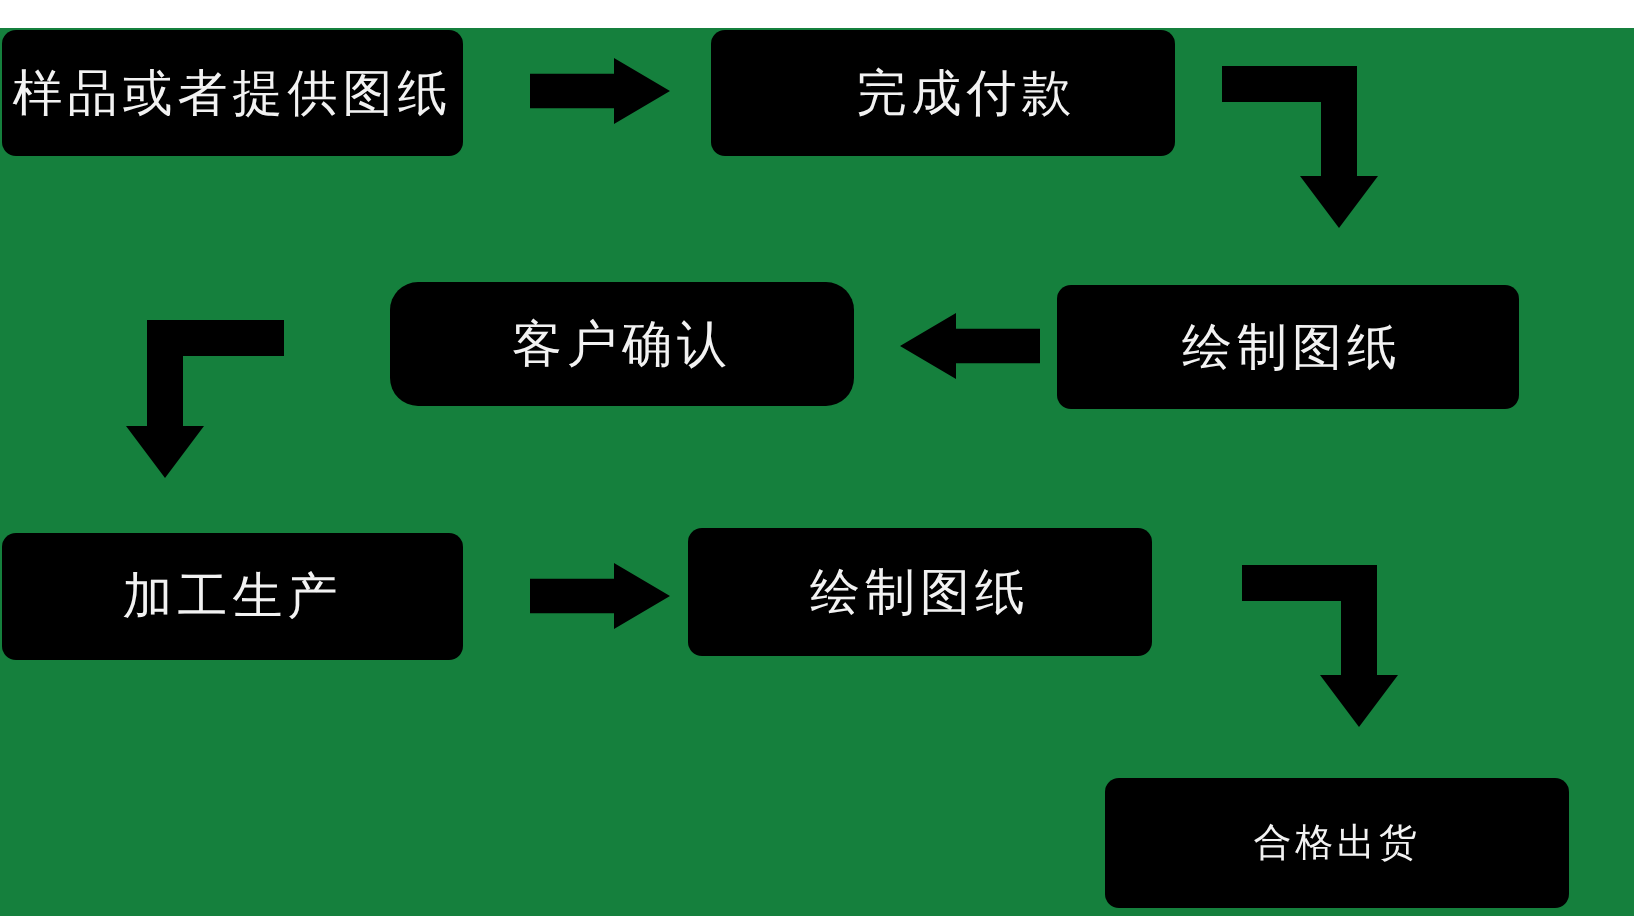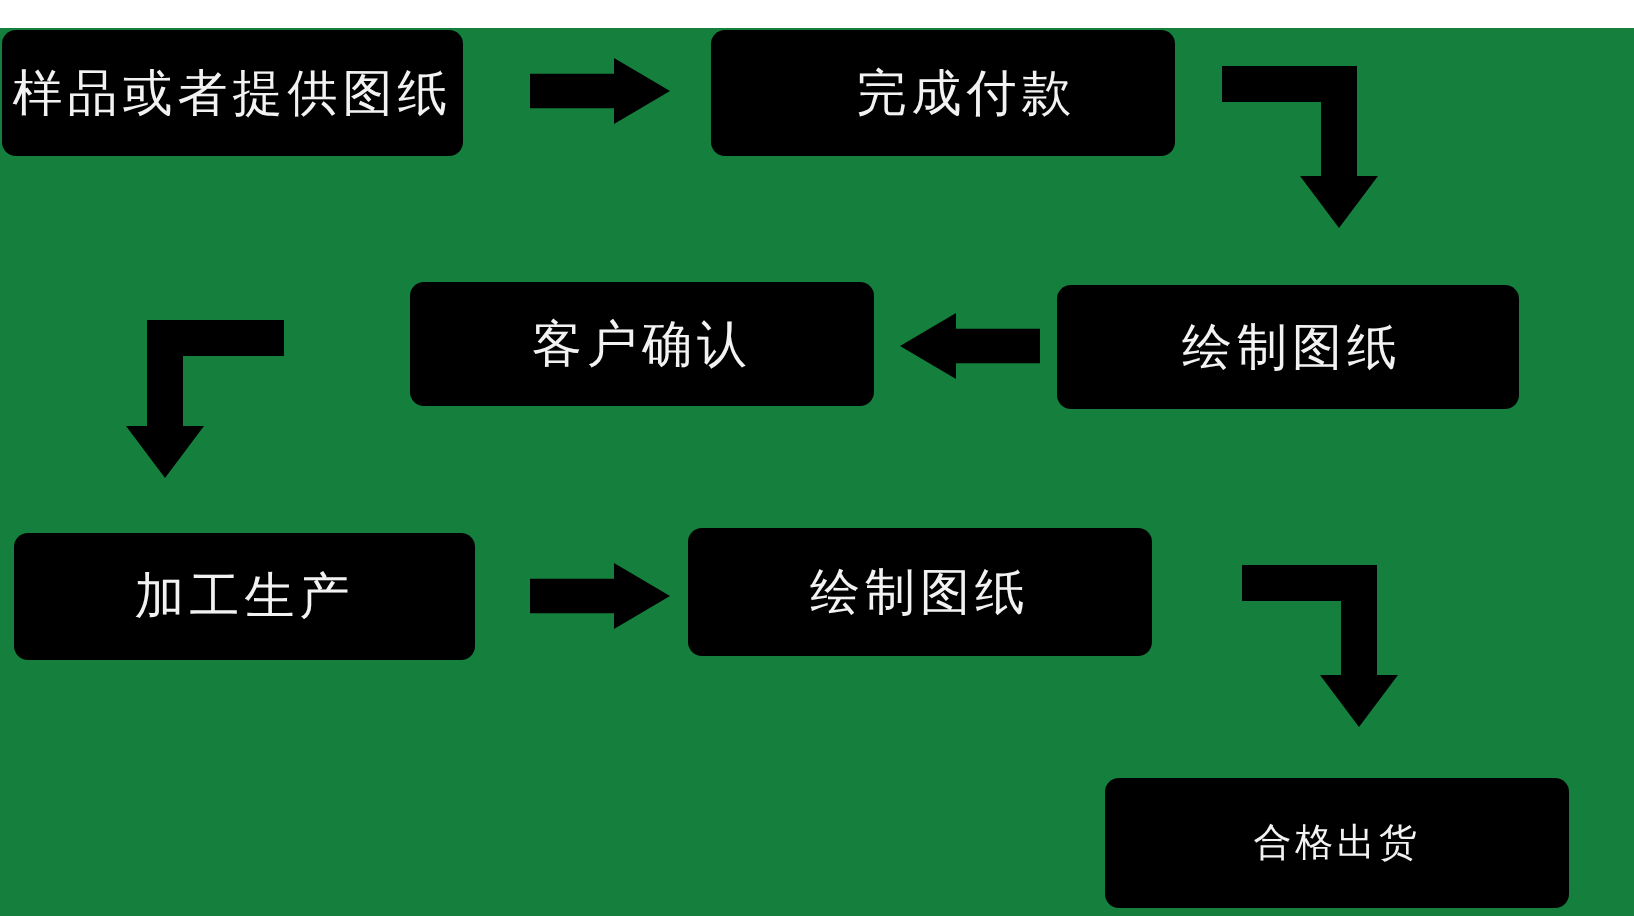--- a/index.html
+++ b/index.html
@@ -53,24 +53,24 @@
 <div id="canvas" style="background: #15803d; margin-top: 28px;">
     <div class="node" style="left: 2px; top: 2px; width: 461px; height: 126px; background: rgb(0, 0, 0); color: rgb(242, 242, 242); font-size: 50px;">
       <span class="label">样品或者提供图纸</span>
     </div>
     <div class="node" style="left: 711px; top: 2px; width: 464px; height: 126px; background: rgb(0, 0, 0); color: rgb(242, 242, 242); font-size: 50px; padding-left: 47px;">
       <span class="label">完成付款</span>
     </div>
     <div class="node" style="left: 1057px; top: 257px; width: 462px; height: 124px; background: rgb(0, 0, 0); color: rgb(242, 242, 242); font-size: 50px; padding-left: 8px;">
       <span class="label">绘制图纸</span>
     </div>
-    <div class="node" style="left: 410px; top: 254px; width: 464px; height: 124px; background: rgb(0, 0, 0); color: rgb(242, 242, 242); font-size: 50px;">
+    <div class="node" style="left: 390px; top: 254px; width: 464px; height: 124px; background: rgb(0, 0, 0); color: rgb(242, 242, 242); font-size: 50px; border-radius: 28px;">
       <span class="label">客户确认</span>
     </div>
-    <div class="node" style="left: 14px; top: 505px; width: 461px; height: 127px; background: rgb(0, 0, 0); color: rgb(242, 242, 242); font-size: 50px;">
+    <div class="node" style="left: 2px; top: 505px; width: 461px; height: 127px; background: rgb(0, 0, 0); color: rgb(242, 242, 242); font-size: 50px;">
       <span class="label">加工生产</span>
     </div>
     <div class="node" style="left: 688px; top: 500px; width: 464px; height: 128px; background: rgb(0, 0, 0); color: rgb(242, 242, 242); font-size: 50px;">
       <span class="label">绘制图纸</span>
     </div>
     <div class="node" style="left: 1105px; top: 750px; width: 464px; height: 130px; background: rgb(0, 0, 0); color: rgb(242, 242, 242); font-size: 38px;">
       <span class="label">合格出货</span>
     </div>
     <div class="arrow" style="left: 530px; top: 30px; width: 140px; height: 66px;">
       <svg viewBox="0 0 140 66" preserveAspectRatio="none">

